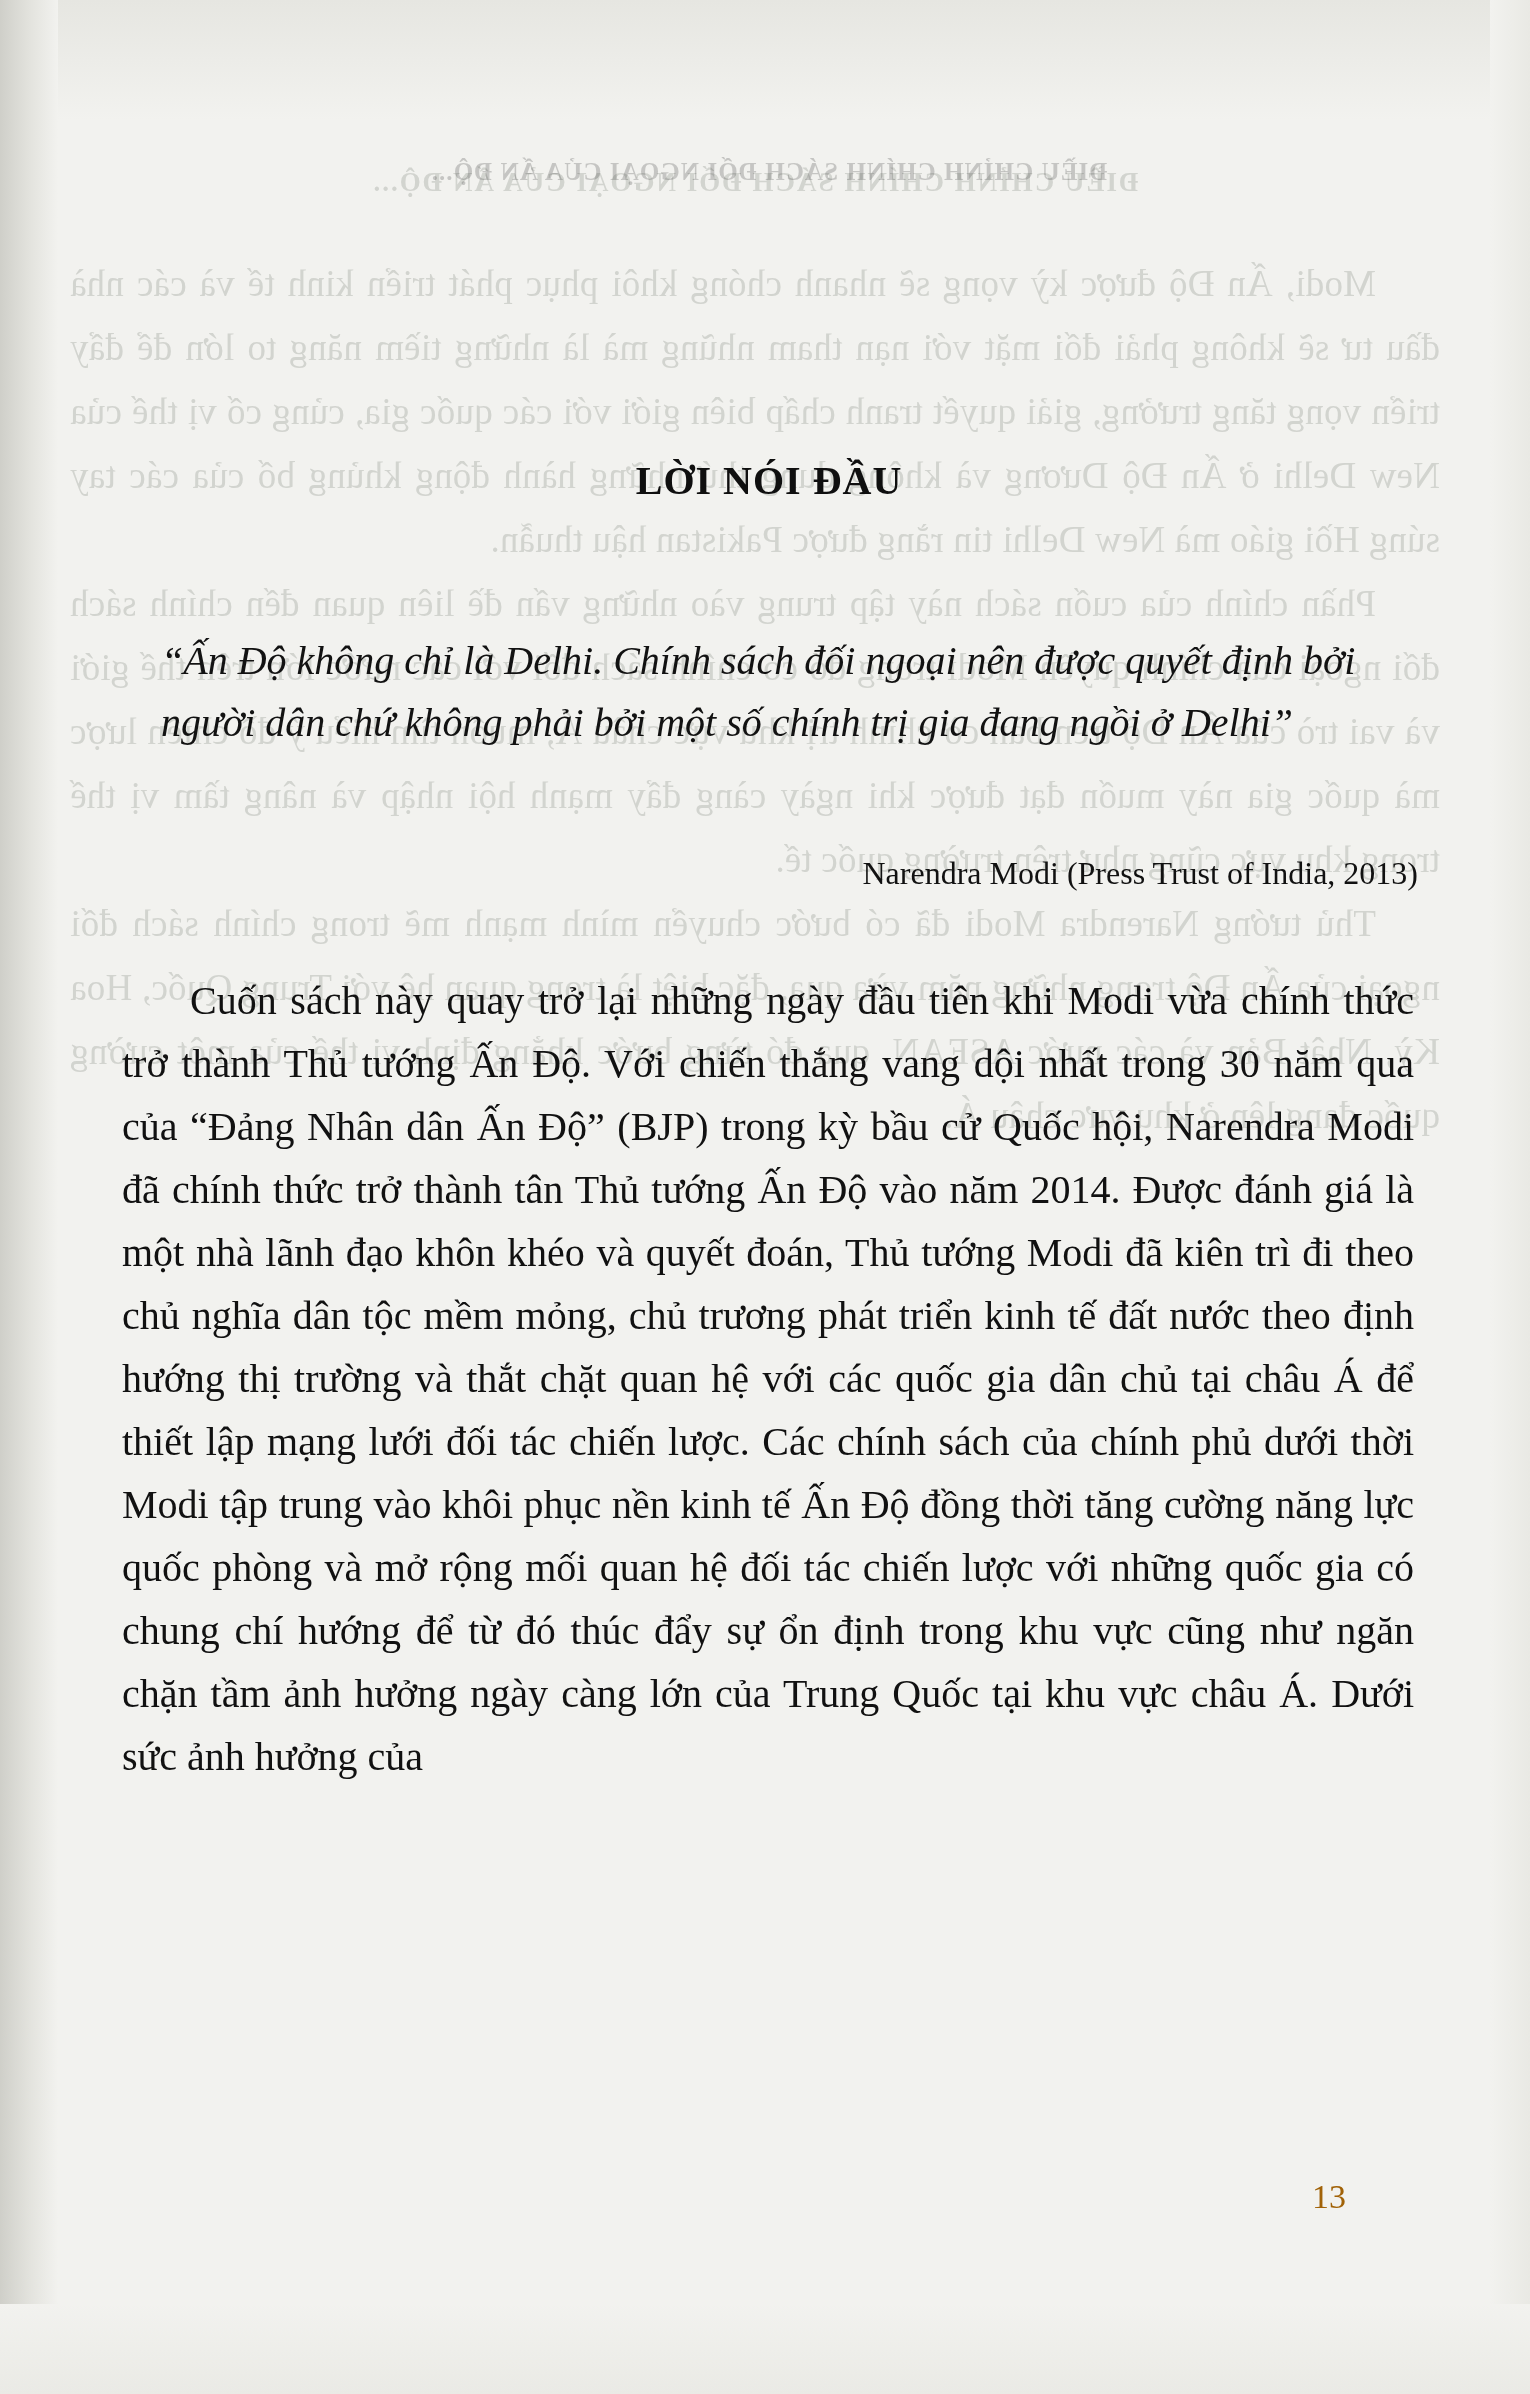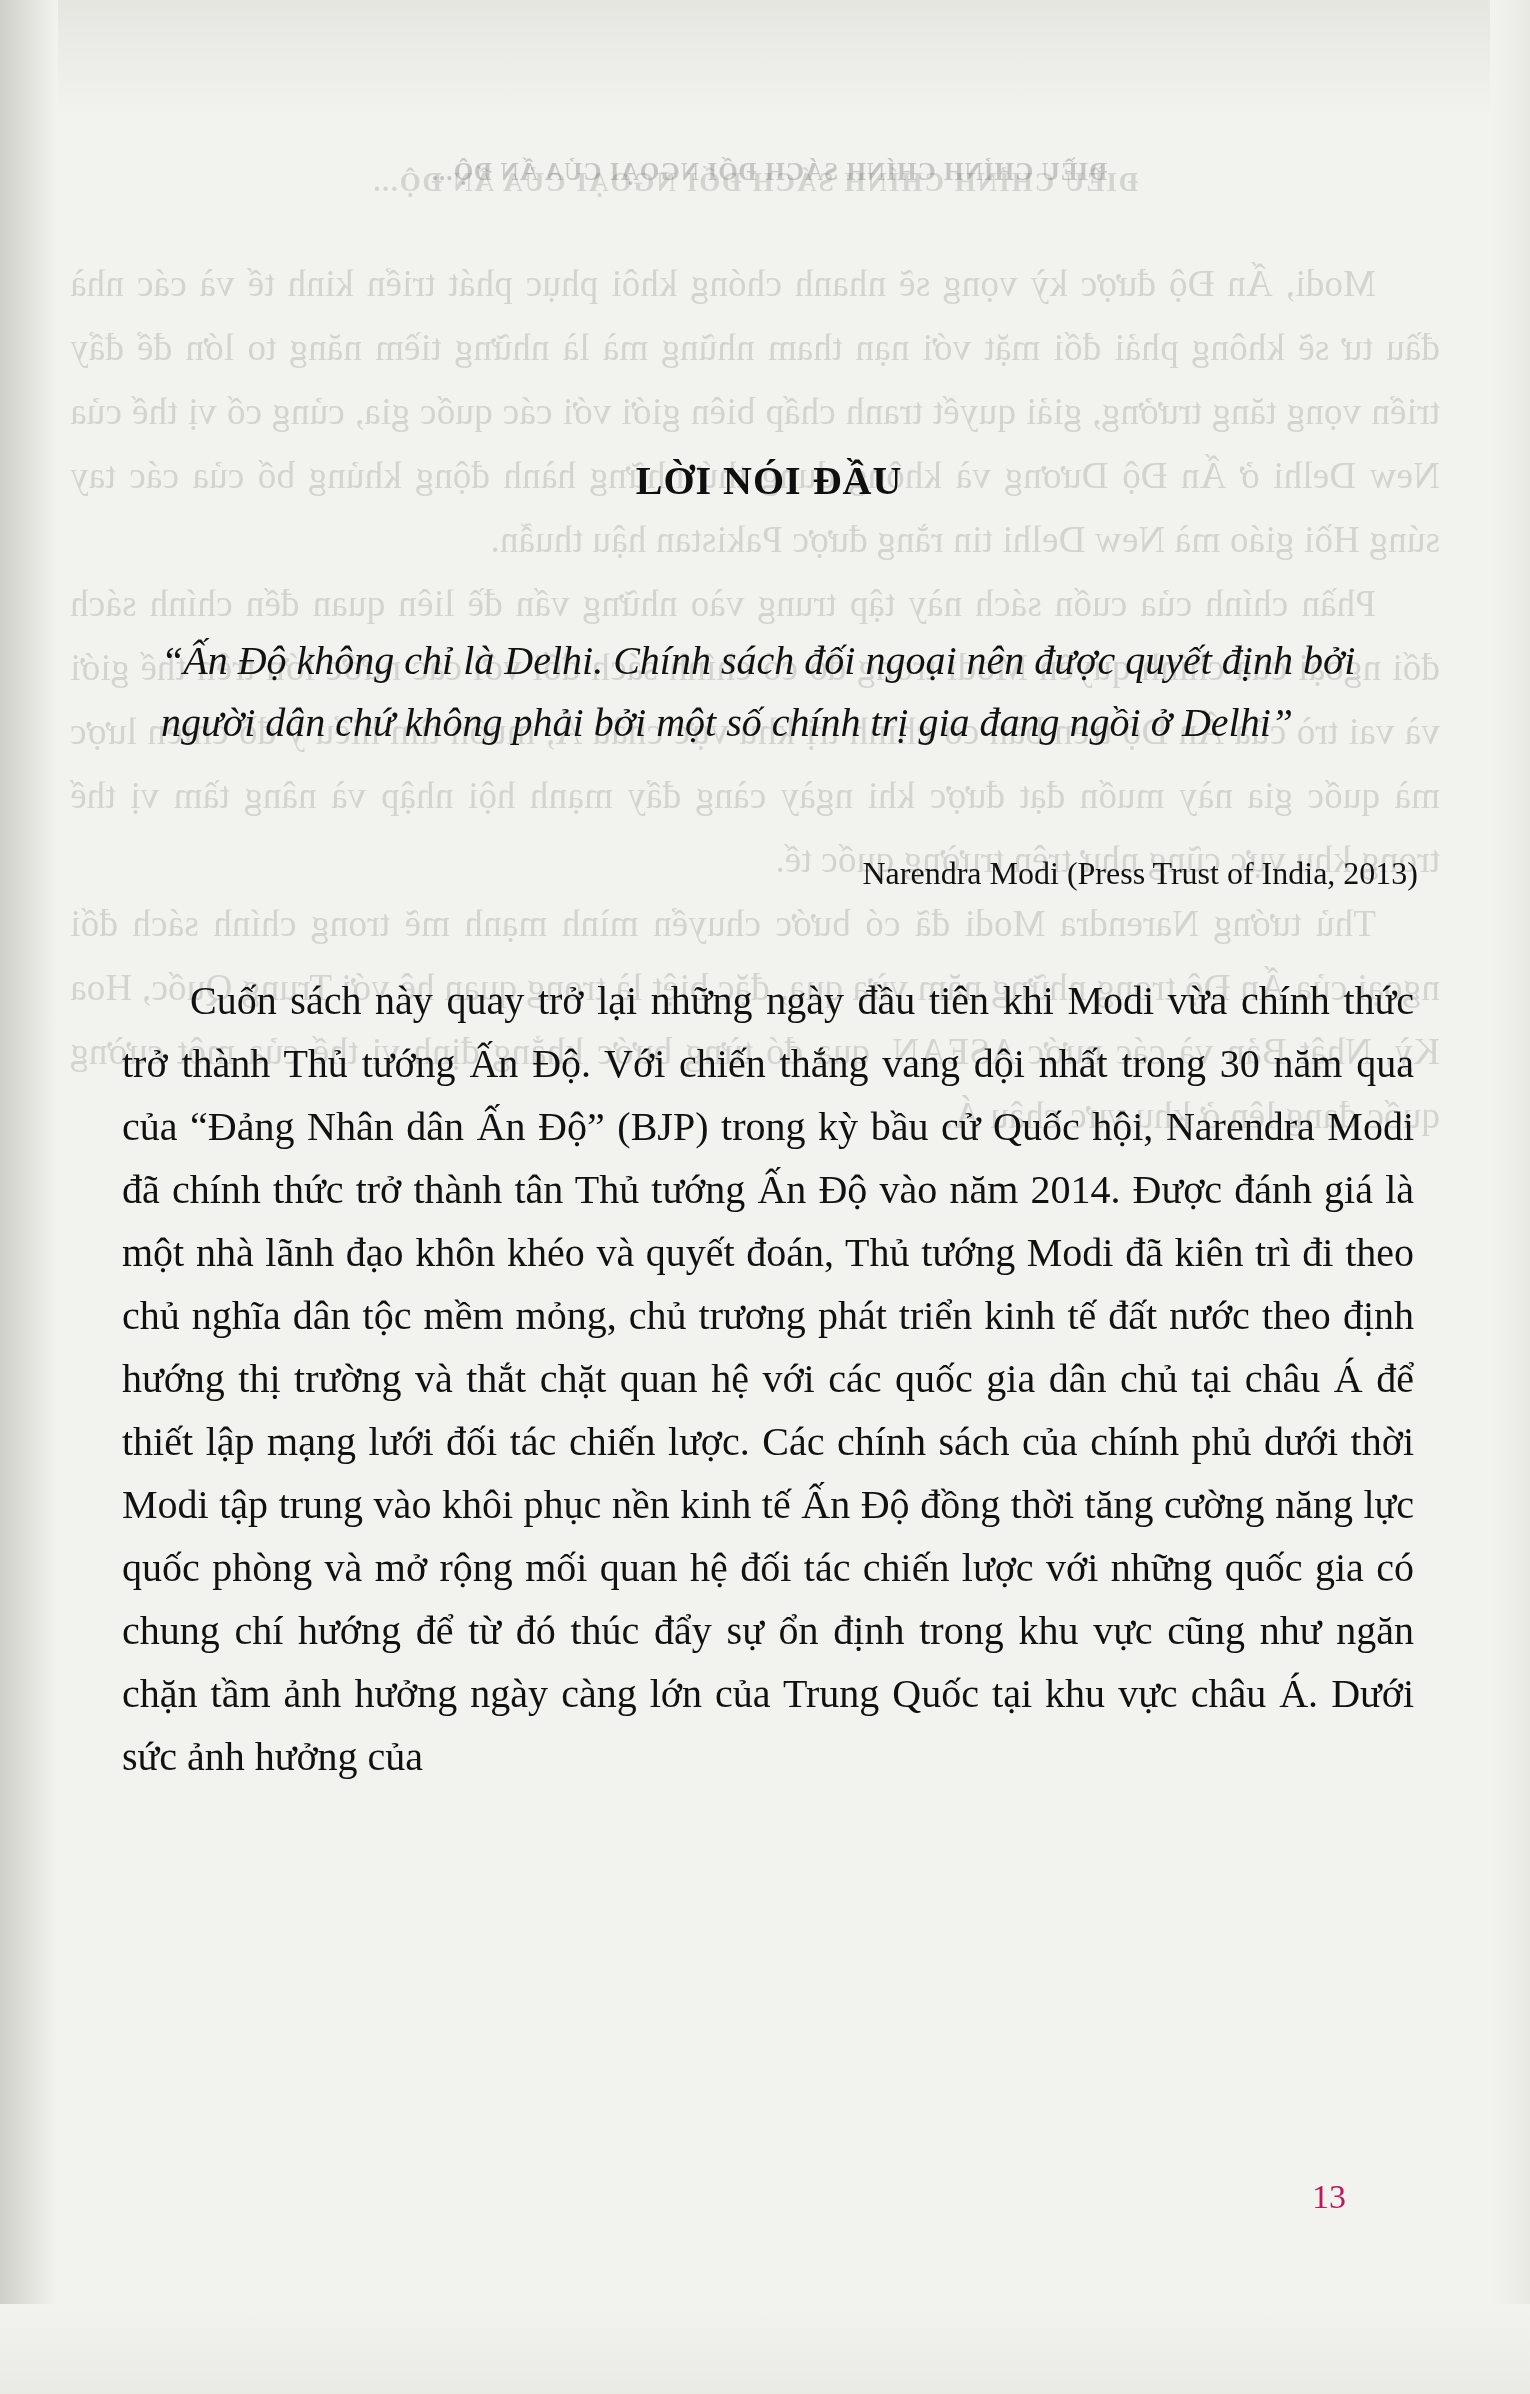--- a/index.html
+++ b/index.html
@@ -140,21 +140,21 @@
   .body-text p {
     margin: 4px;
     text-indent: 68px;
   }
 
   .folio {
     position: absolute;
     right: 96px;
     bottom: 178px;
     font-size: 34px;
-    color: #be185d;
+    color: #a16207;
   }
 </style>
 </head>
 <body>
 
 <div class="page">
 
   <div class="gutter-top"></div>
   <div class="gutter-left"></div>
   <div class="gutter-right"></div>

